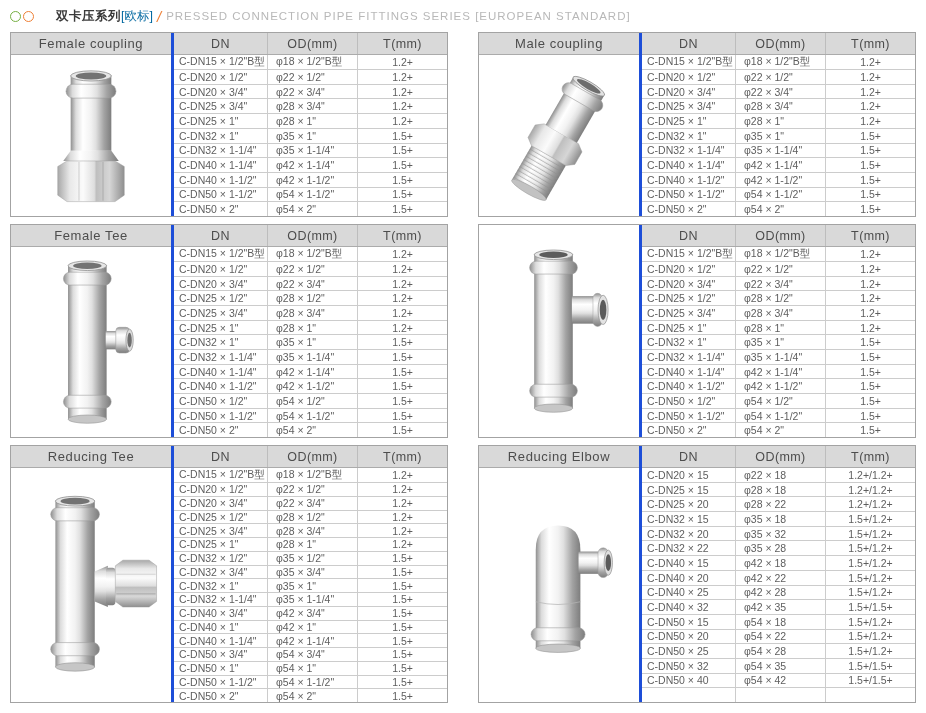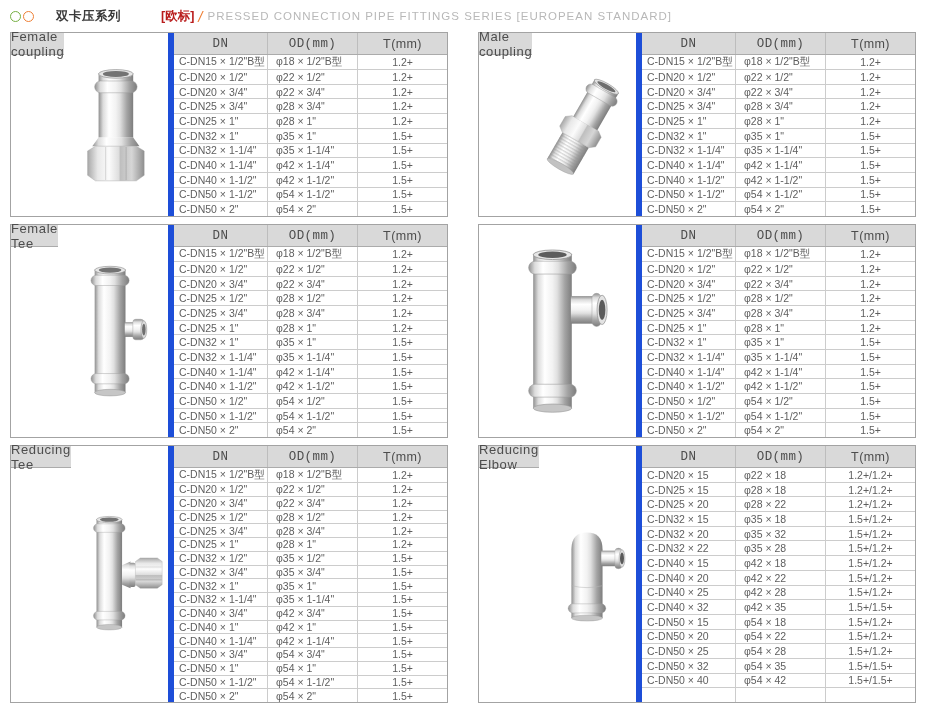--- a/index.html
+++ b/index.html
@@ -5,40 +5,40 @@
   * { margin:0; padding:0; box-sizing:border-box; }
   html,body { width:926px; height:713px; background:#ffffff; overflow:hidden;
     font-family:"Liberation Sans", sans-serif; }
 
   
   .page-header { display:flex; align-items:center; height:26px; padding-left:10px; margin-top:3px; }
   .logo-circle { display:inline-block; width:11px; height:11px; border-radius:50%; margin-right:2px; }
   .logo-circle.green  { border:1.6px solid #76b043; }
   .logo-circle.orange { border:1.6px solid #ee7f35; }
   .hdr-cn   { font-size:12.5px; font-weight:bold; color:#3a3a3a; margin-left:20px; letter-spacing:0.5px; }
-  .hdr-tag  { font-size:12.5px; font-weight:bold; color:#b91c1c;margin-left:40px; }
+  .hdr-tag  { font-size:12.5px; font-weight:normal; color:#0369a1; }
   .hdr-slash{ font-size:15px; color:#ee7f35; font-style:italic; margin:0 5px 0 4px; }
   .hdr-en   { font-size:11.5px; color:#b8b8b8; letter-spacing:1px; }
 
   
   .tables-grid { display:grid; grid-template-columns:438px 438px; grid-template-rows:185px 214px 258px;
     column-gap:30px; row-gap:7px; margin:3px 10px 0 10px; }
 
   .fitting-section { display:flex; border:1px solid #a3a3a3; background:#fff; }
-  .left-col  { width:163px; display:flex; flex-direction:row; border-right:6px solid #1d4ed8; }
+  .left-col  { width:163px; display:flex; flex-direction:column; border-right:3px solid #1d4ed8; }
   .title-cell{ height:22px; flex:0 0 22px; background:#d9d9d9; border-bottom:1px solid #ababab;
     display:flex; align-items:center; justify-content:center;
     font-size:13px; color:#4d4d4d; letter-spacing:0.6px; }
   .image-cell{ flex:1; display:flex; align-items:center; justify-content:center; overflow:hidden; }
 
   .right-cols{ flex:1; display:flex; flex-direction:column; }
   .head-row  { height:22px; flex:0 0 22px; background:#d9d9d9; display:flex; border-bottom:1px solid #ababab; }
   .head-cell { display:flex; align-items:center; justify-content:center;
     font-size:12.5px; color:#4d4d4d; letter-spacing:0.4px; }
-  .head-cell.c0, .head-cell.c1 { border-right:1px solid #bdbdbd;font-family:Liberation Mono, monospace; }
+  .head-cell.c0, .head-cell.c1 { border-right:1px solid #bdbdbd; }
 
   .rows { flex:1; display:flex; flex-direction:column; }
   .data-row { flex:1; display:flex; border-bottom:1px solid #cccccc; }
   .data-row:last-child { border-bottom:none; }
   .cell { display:flex; align-items:center; font-size:10.5px; color:#5e5e5e; white-space:nowrap; }
   .c0 { width:94px; }
   .c1 { width:90px; }
   .c2 { flex:1; }
   .cell.c0 { padding-left:5px; }
   .cell.c1 { padding-left:8px; }

